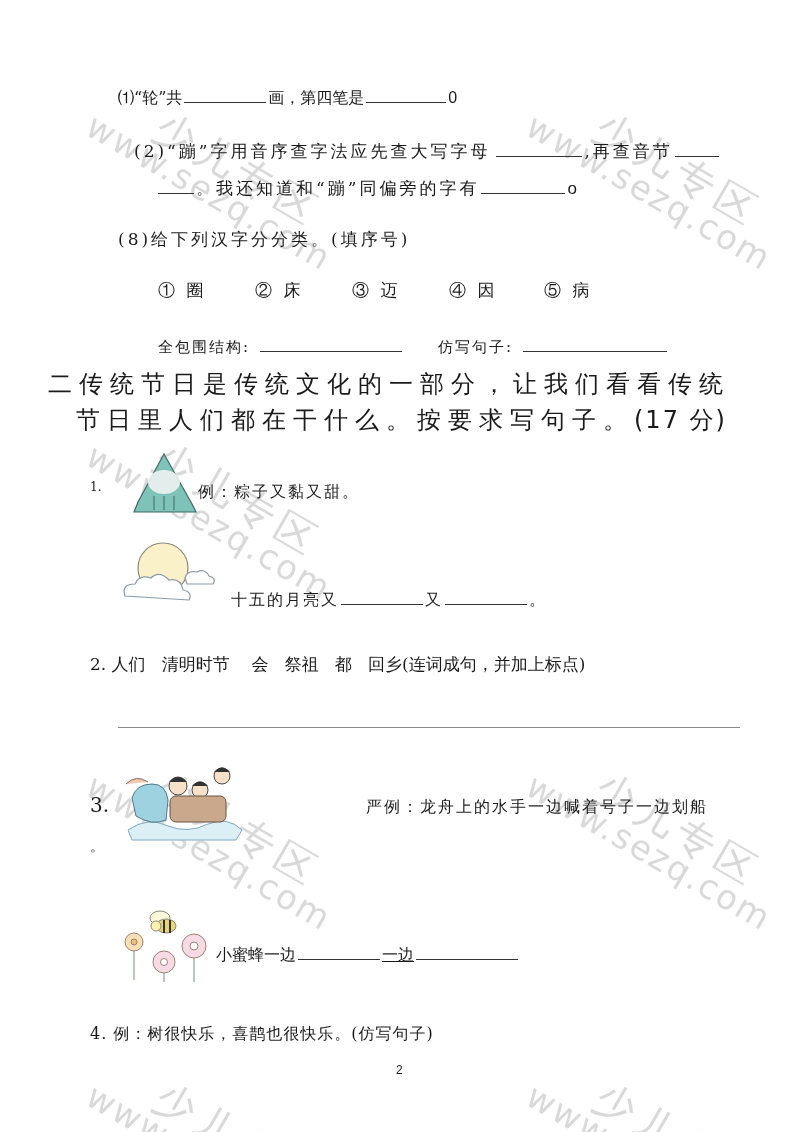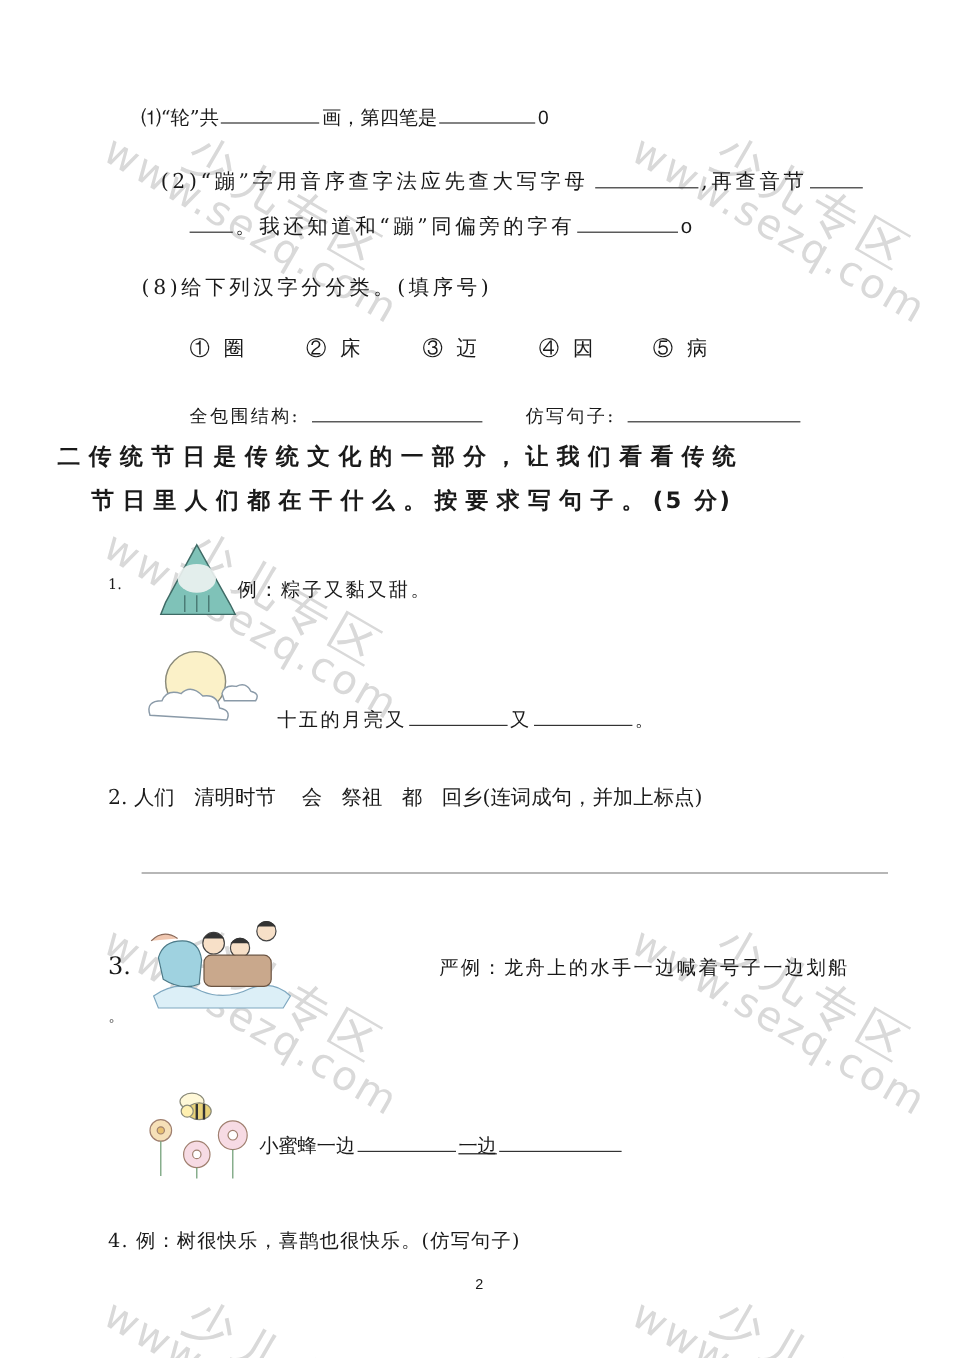--- a/index.html
+++ b/index.html
@@ -6,21 +6,21 @@
     body { width: 800px; height: 1132px; position: relative; overflow: hidden;
            font-family: "DejaVu Serif", "Liberation Serif", serif; color: #1a1a1a; }
     .abs { position: absolute; white-space: nowrap; }
     .wm { position: absolute; color: #d9d9d9; font-family: "DejaVu Sans", sans-serif;
           transform: rotate(30deg); transform-origin: left top; pointer-events: none; white-space: nowrap; }
     .wm .cn { font-size: 40px; letter-spacing: 6px; display:block; margin-left: 60px; }
     .wm .url { font-size: 34px; letter-spacing: 2px; display:block; margin-top:-14px; }
     .blank { display: inline-block; border-bottom: 1.5px solid #333; height: 18px; vertical-align: baseline; margin: 0 2px; }
     .t16 { font-size: 16px; }
     .t17 { font-size: 17px; letter-spacing: 3px; }
-    .heading { font-family: "DejaVu Sans", "Liberation Sans", sans-serif; font-weight: bold; font-size: 19px; letter-spacing: 7px; }
+    .heading { font-family: "DejaVu Sans", "Liberation Sans", sans-serif; font-weight: normal; font-size: 24px; letter-spacing: 7px; }
     .sans { font-family: "Liberation Sans", "DejaVu Sans", sans-serif; }
     .hr { position: absolute; border-top: 1.5px solid #888; }
   </style>
 </head>
 <body>
 
 <div class="wm" style="left:120px;top:70px;">
     <span class="cn">少儿专区</span>
     <span class="url">www.sezq.com</span>
   </div>
@@ -63,21 +63,21 @@
 <div class="abs t17" style="left:118px;top:228px;">(8)给下列汉字分分类。(填序号)</div>
 <div class="abs t17" style="left:158px;top:279px;">
   <span style="display:inline-block;width:97px"><span>①</span> <span>圈</span></span><span style="display:inline-block;width:97px"><span>②</span> <span>床</span></span><span style="display:inline-block;width:97px"><span>③</span> <span>迈</span></span><span style="display:inline-block;width:95px"><span>④</span> <span>因</span></span><span style="display:inline-block;width:80px"><span>⑤</span> <span>病</span></span>
 </div>
 <div class="abs" style="left:158px;top:333px;font-size:15px;letter-spacing:2px;">
   <span>全包围结构:</span><span class="blank" style="width:142px;margin-left:10px"></span><span style="display:inline-block;width:34px"></span><span>仿写句子:</span><span class="blank" style="width:144px;margin-left:10px"></span>
 </div>
 
 <div class="abs heading" style="left:48px;top:368px;">二传统节日是传统文化的一部分，让我们看看传统</div>
 <div class="abs heading" style="left:76px;top:404px;">
-  <span>节日里人们都在干什么。按要求写句子。</span><span style="letter-spacing:2px">(5 分)</span>
+  <span>节日里人们都在干什么。按要求写句子。</span><span style="letter-spacing:2px">(17 分)</span>
 </div>
 
 <div class="abs" style="left:90px;top:480px;font-size:12px;">1.</div>
 <svg class="abs" style="left:130px;top:452px;" width="70" height="62" viewBox="0 0 70 62">
   <polygon points="34,2 62,52 66,60 4,60 8,50" fill="#7fc2b8" stroke="#3f6b66" stroke-width="1.2"></polygon>
   <ellipse cx="34" cy="30" rx="16" ry="12" fill="#eef3f2" opacity="0.9"></ellipse>
   <line x1="24" y1="44" x2="24" y2="58" stroke="#3f6b66" stroke-width="1"></line>
   <line x1="34" y1="44" x2="34" y2="58" stroke="#3f6b66" stroke-width="1"></line>
   <line x1="44" y1="44" x2="44" y2="58" stroke="#3f6b66" stroke-width="1"></line>
 </svg>

